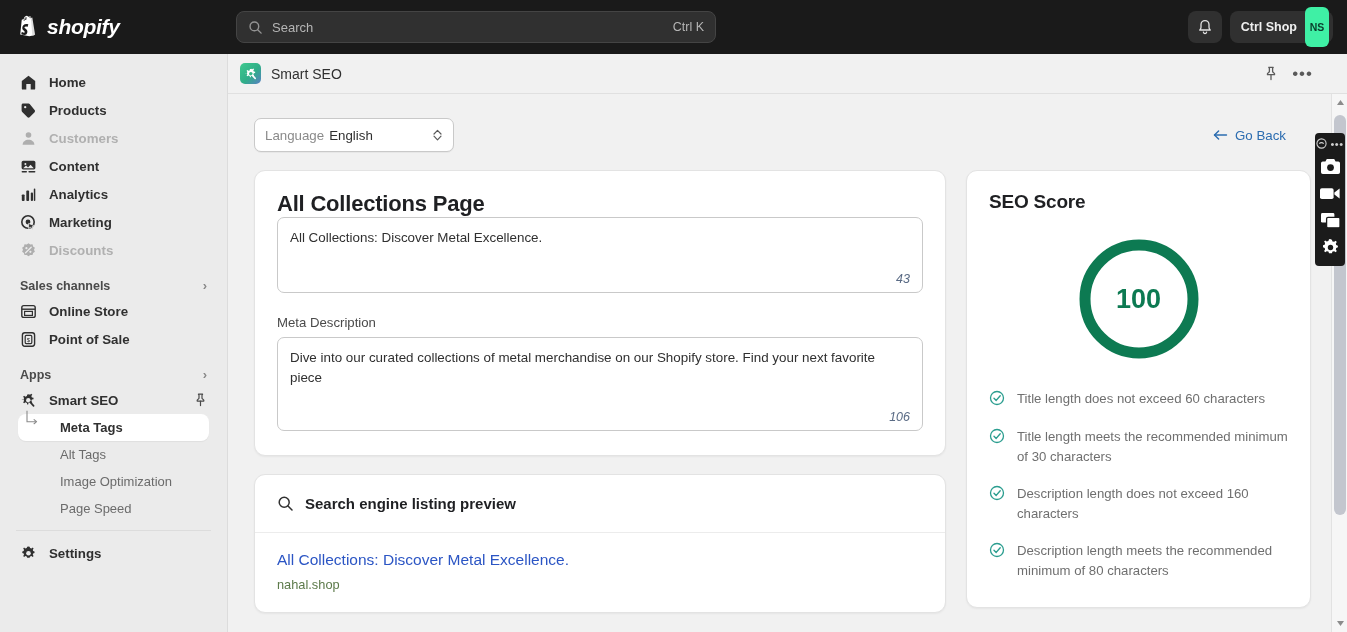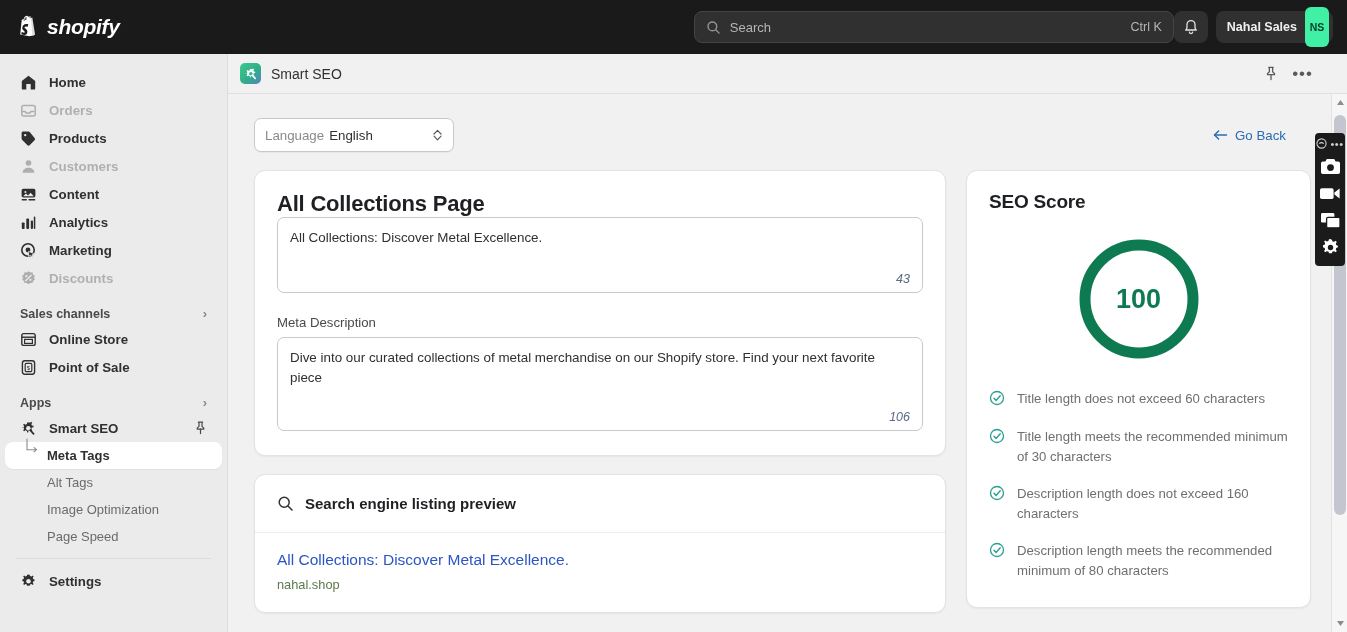--- a/index.html
+++ b/index.html
@@ -20,21 +20,21 @@
   }
   .brand {
     display: flex; align-items: center; gap: 9px;
     padding-left: 16px; width: 236px;
   }
   .brand-mark { width: 22px; height: 24px; display: block; }
   .brand-name {
     color: #ffffff; font-size: 21px; font-weight: bold;
     font-style: italic; letter-spacing: -0.3px;
   }
-  .search-wrap { flex: 1; display: flex; justify-content: flex-end; }
+  .search-wrap { flex: 1; display: flex; justify-content: flex-start; }
   .searchbox {
     width: 480px; height: 32px; background: #303030;
     border: 1px solid #444; border-radius: 8px;
     display: flex; align-items: center; padding: 0 11px;
     cursor: text;
   }
   .searchbox .s-icon { width: 15px; height: 15px; flex: none; opacity: .75; }
   .searchbox .s-ph { color: #b5b5b5; font-size: 13px; margin-left: 9px; flex: 1; }
   .searchbox .s-kbd { color: #b5b5b5; font-size: 12.5px; }
   .top-right { display: flex; align-items: center; gap: 8px; padding-right: 14px; }
@@ -71,21 +71,21 @@
 
   .section-head {
     display: flex; align-items: center; justify-content: space-between;
     margin: 14px 14px 4px 14px; padding: 0 6px;
     font-size: 12.5px; color: #4a4a4a; font-weight: bold; cursor: pointer;
   }
   .section-head .chev { font-size: 13px; color: #888; }
 
   .sub-item {
     display: flex; align-items: center;
-    height: 27px; margin: 0 5px; padding: 0 4px 0 42px;
+    height: 27px; margin: 0 18px; padding: 0 4px 0 42px;
     border-radius: 8px; cursor: pointer;
     font-size: 13px; color: #6b6b6b;
   }
   .sub-item.active {
     background: #ffffff; color: #303030; font-weight: bold;
     box-shadow: 0 1px 1px rgba(0,0,0,.05);
   }
   .pin-row { display: flex; align-items: center; justify-content: space-between; width: 100%; }
   .arrow-connector {
     position: absolute; left: 22px; width: 20px; height: 20px;
@@ -229,42 +229,35 @@
   </div>
 
   <div class="top-right">
     <div class="bell-btn">
       <svg width="16" height="17" viewBox="0 0 16 17">
         <path d="M8 1.6c-2.3 0-4 1.8-4 4v2.6c0 .9-.4 1.8-1 2.5l-.3.3h10.6l-.3-.3c-.6-.7-1-1.6-1-2.5V5.6c0-2.2-1.7-4-4-4z" fill="none" stroke="#e3e3e3" stroke-width="1.3" stroke-linejoin="round"></path>
         <path d="M6.4 13.2c.2.8.9 1.4 1.6 1.4s1.4-.6 1.6-1.4" fill="none" stroke="#e3e3e3" stroke-width="1.3" stroke-linecap="round"></path>
       </svg>
     </div>
     <div class="user-chip">
-      <span class="user-name">Nahal Sales</span>
+      <span class="user-name">Ctrl Shop</span>
       <span class="avatar">NS</span>
     </div>
   </div>
 </div>
 
 <div class="sidebar">
 
   <div class="nav-item">
     <svg class="ico" viewBox="0 0 17 17">
       <path d="M8.5 1.8 1.8 7.1v7.6c0 .5.4.9.9.9h3.6V10h4.4v5.6h3.6c.5 0 .9-.4.9-.9V7.1L8.5 1.8z" fill="#303030"></path>
     </svg>
     <span class="lbl">Home</span>
   </div>
 
-  <div class="nav-item dim">
-    <svg class="ico" viewBox="0 0 17 17">
-      <rect x="1.8" y="3.6" width="13.4" height="10.3" rx="2" fill="none" stroke="#303030" stroke-width="1.5"></rect>
-      <path d="M1.8 9.5h3.3l1 1.6h3.8l1-1.6h3.3" fill="none" stroke="#303030" stroke-width="1.5" stroke-linejoin="round"></path>
-    </svg>
-    <span class="lbl">Orders</span>
-  </div>
 
   <div class="nav-item">
     <svg class="ico" viewBox="0 0 17 17">
       <path d="M8.6 1.6H3.1c-.8 0-1.5.7-1.5 1.5v5.5c0 .4.2.8.4 1.1l5.5 5.5c.6.6 1.5.6 2.1 0l5-5c.6-.6.6-1.5 0-2.1L9.7 2.1c-.3-.3-.7-.5-1.1-.5z" fill="#303030"></path>
       <circle cx="5.2" cy="5.2" r="1.15" fill="#ebebeb"></circle>
     </svg>
     <span class="lbl">Products</span>
   </div>
 
   <div class="nav-item dim">

